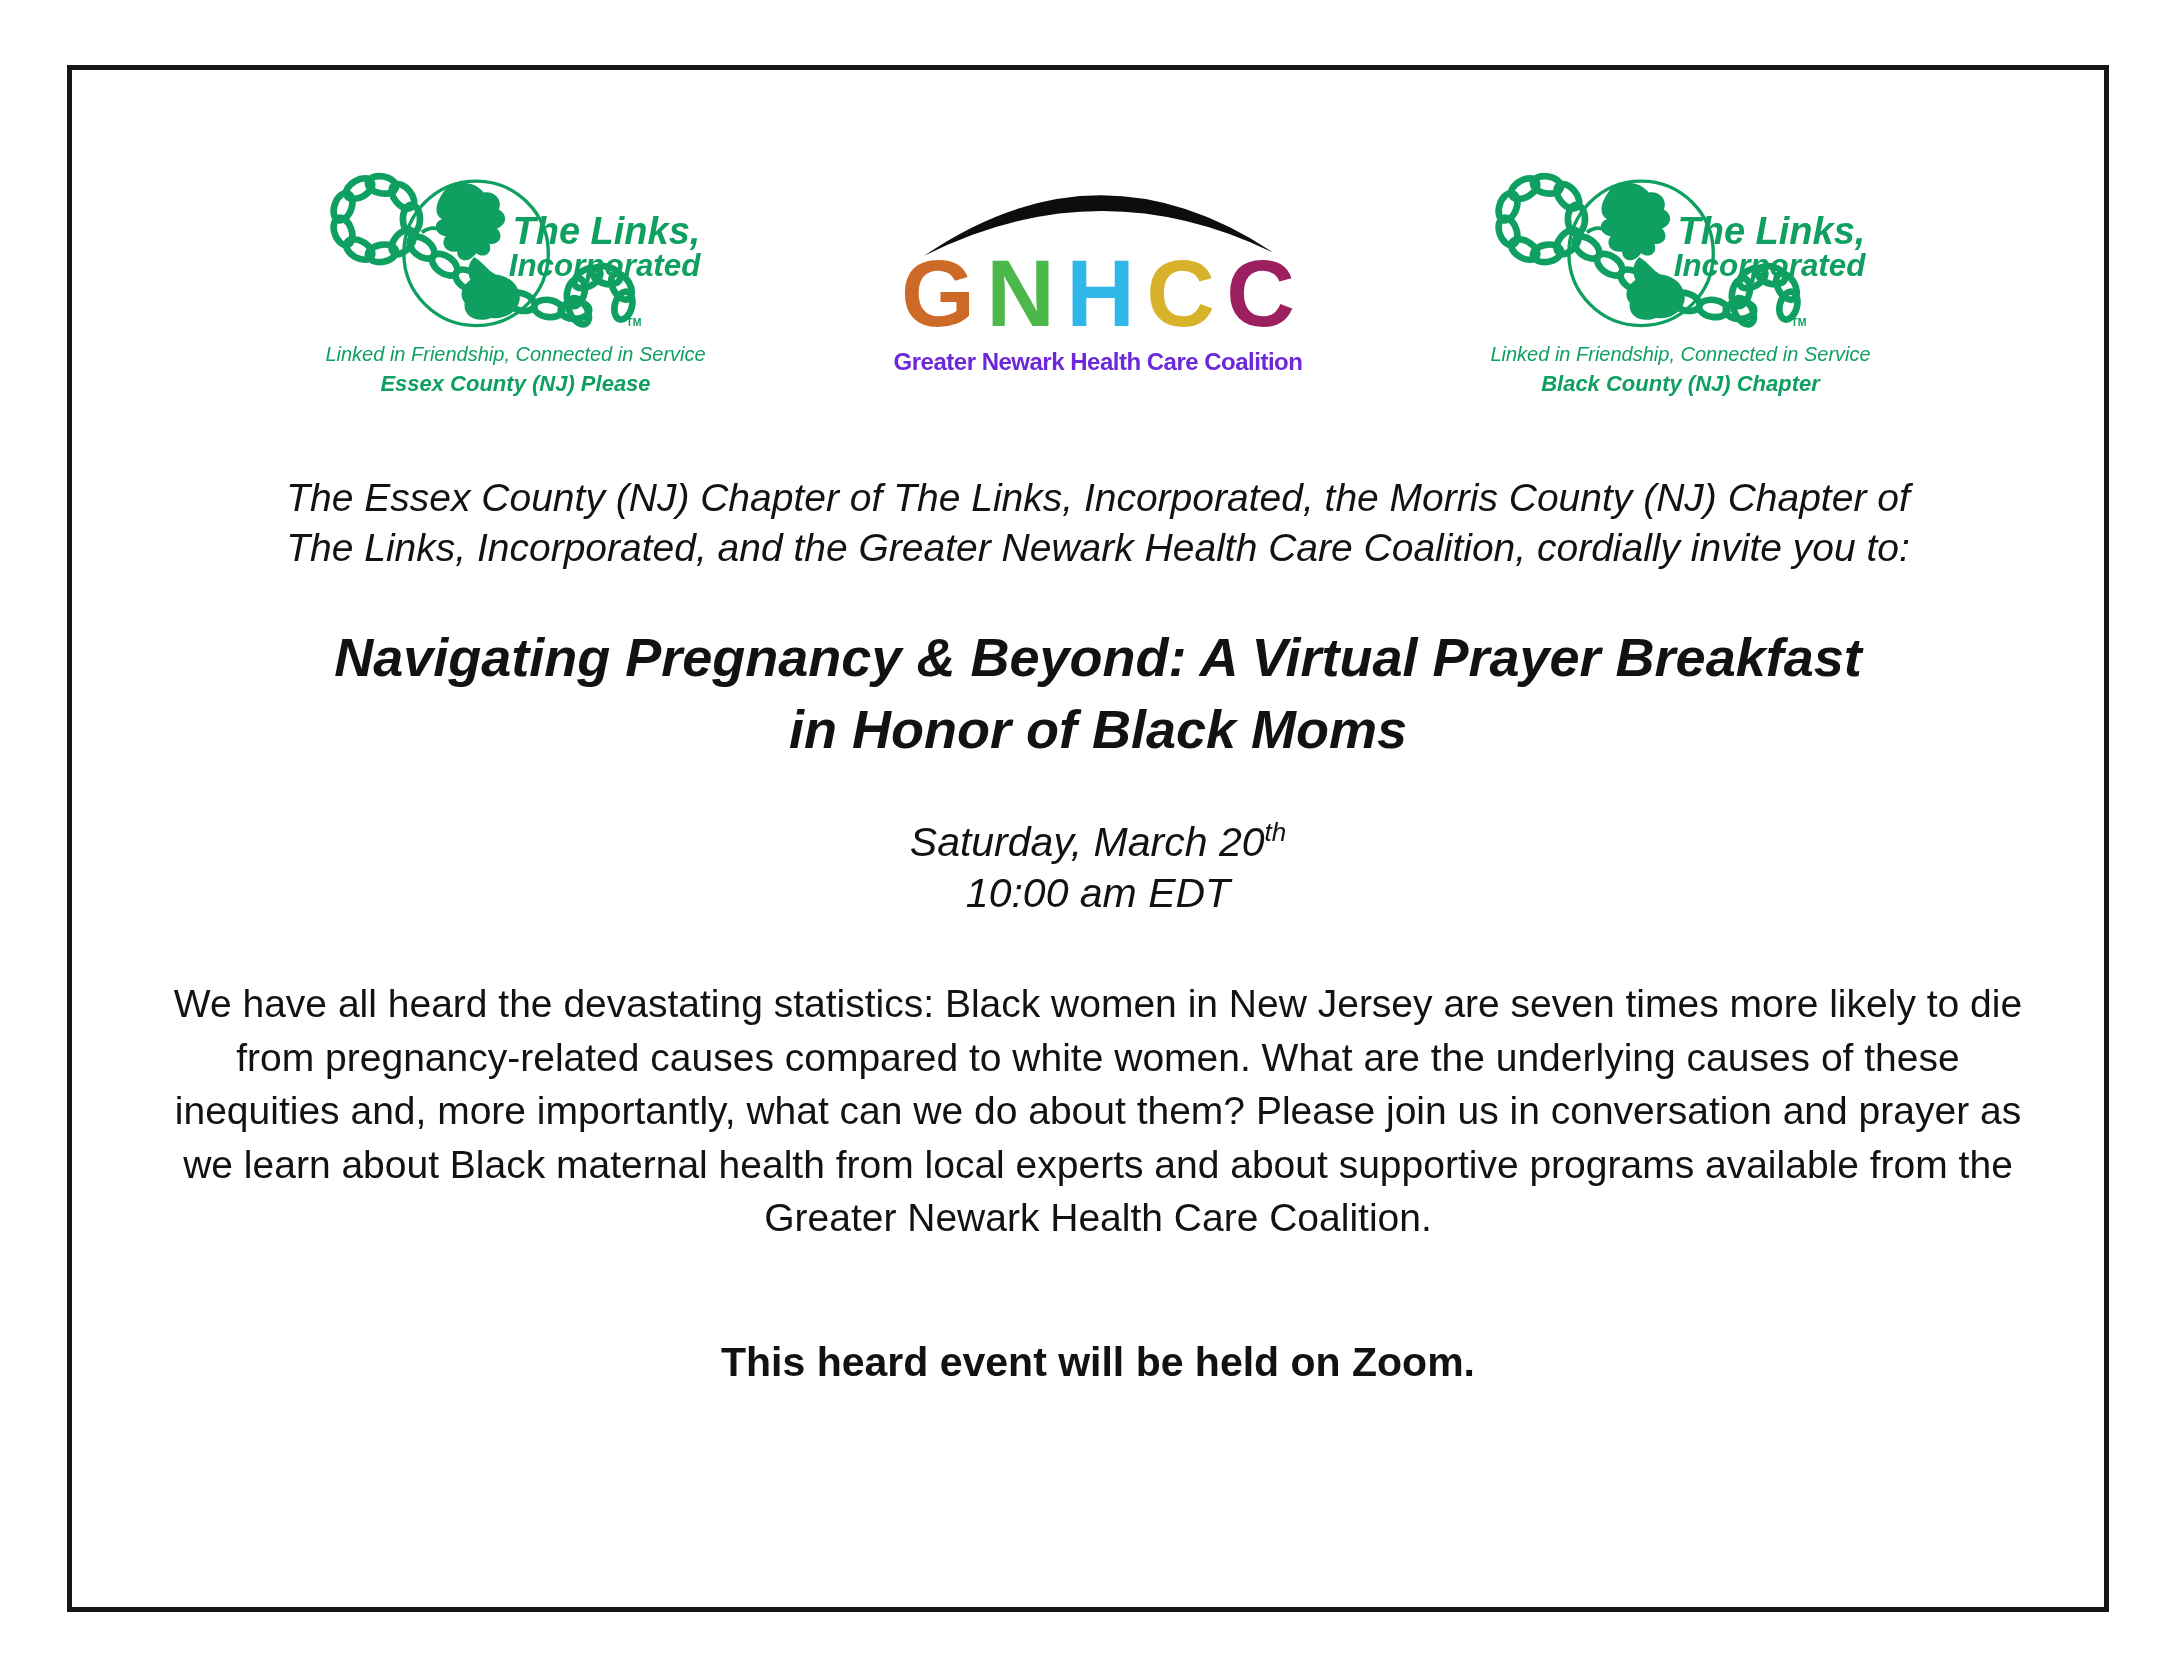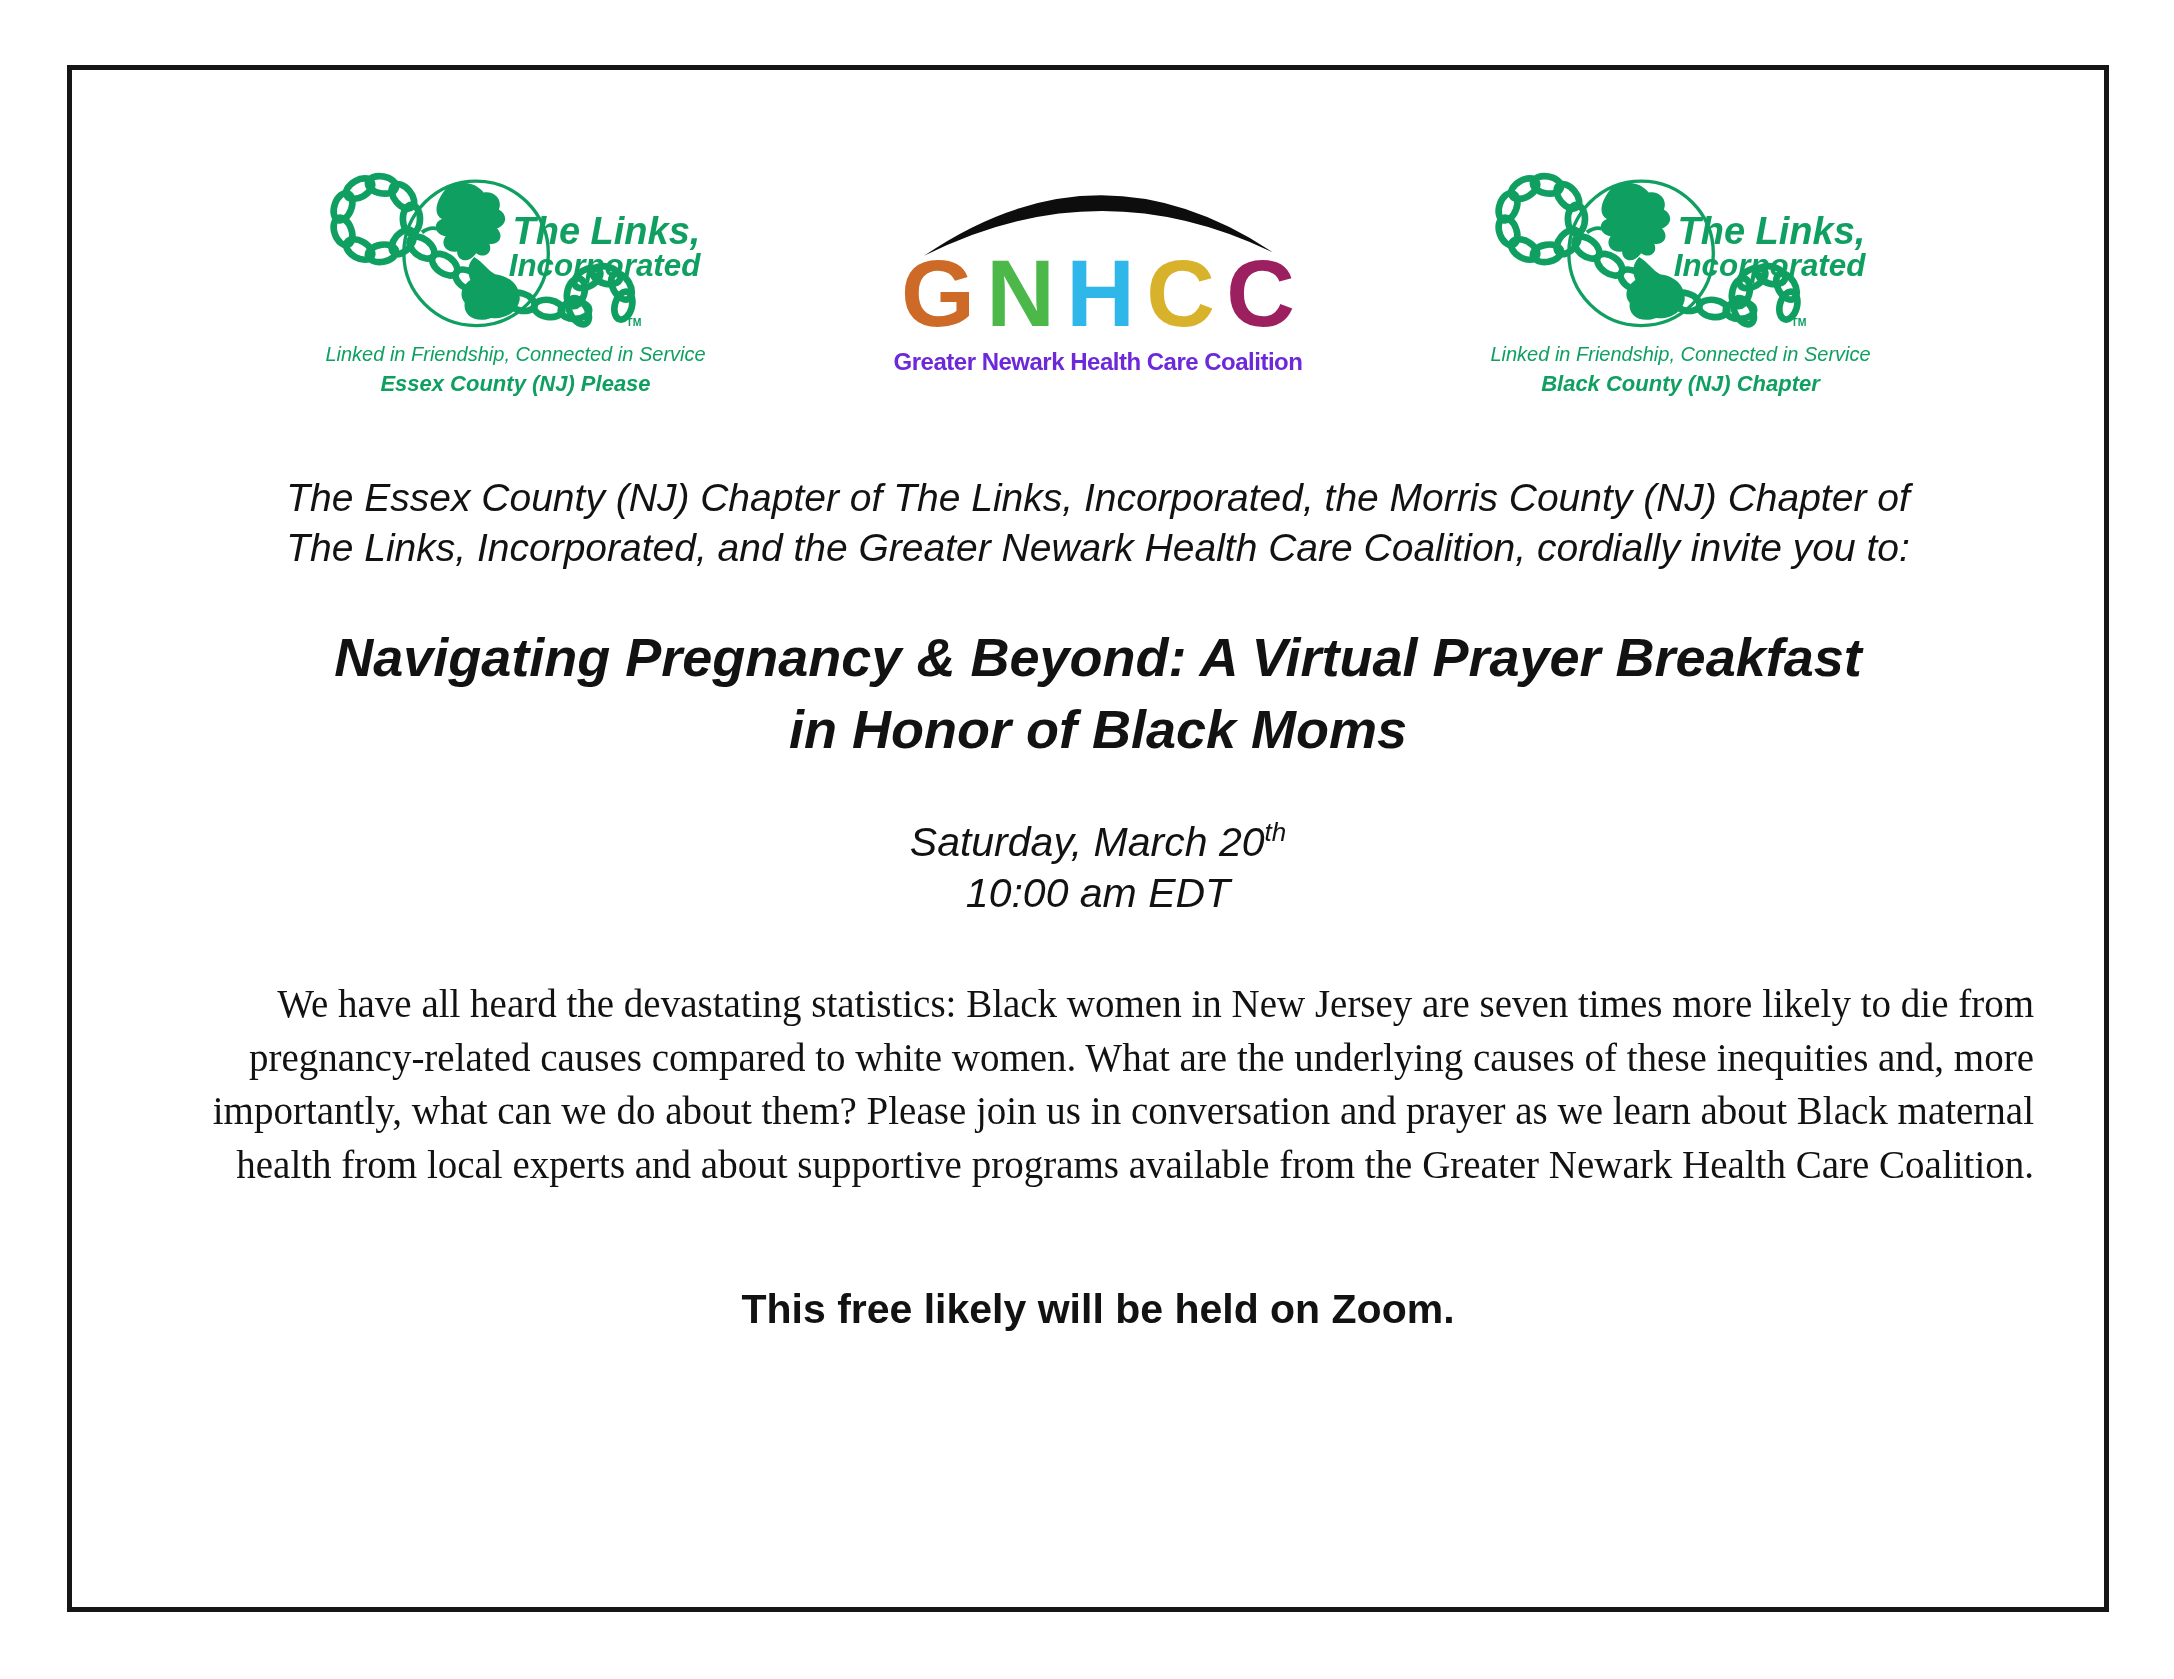--- a/index.html
+++ b/index.html
@@ -37,21 +37,21 @@
   .title {
     margin-top:48px; text-align:center; font-weight:bold; font-style:italic;
     font-size:54px; line-height:1.33;
   }
   .datetime {
     margin-top:51px; text-align:center; font-style:italic;
     font-size:41px; line-height:1.24;
   }
   .datetime sup { font-size:26px; line-height:0; }
   .body-par {
-    margin-top:59px; text-align:right; font-size:39px; line-height:1.37;font-family:Liberation Serif, serif;
+    margin-top:59px; text-align:center; font-size:39px; line-height:1.37;
   }
   .zoom-note {
     margin-top:95px; text-align:center; font-weight:bold; font-size:41px;
   }
 </style>
 </head>
 <body>
 
 <div class="frame">
   <div class="logos-row">
@@ -160,16 +160,16 @@
       <div>in Honor of Black Moms</div>
     </div>
 
     <div class="datetime">
       <div><span>Saturday, March 20</span><sup>th</sup></div>
       <div>10:00 am EDT</div>
     </div>
 
     <div class="body-par">We have all heard the devastating statistics: Black women in New Jersey are seven times more likely to die from pregnancy-related causes compared to white women. What are the underlying causes of these inequities and, more importantly, what can we do about them? Please join us in conversation and prayer as we learn about Black maternal health from local experts and about supportive programs available from the Greater Newark Health Care Coalition.</div>
 
-    <div class="zoom-note">This free likely will be held on Zoom.</div>
+    <div class="zoom-note">This heard event will be held on Zoom.</div>
   </div>
 </div>
 
 
 </body></html>

